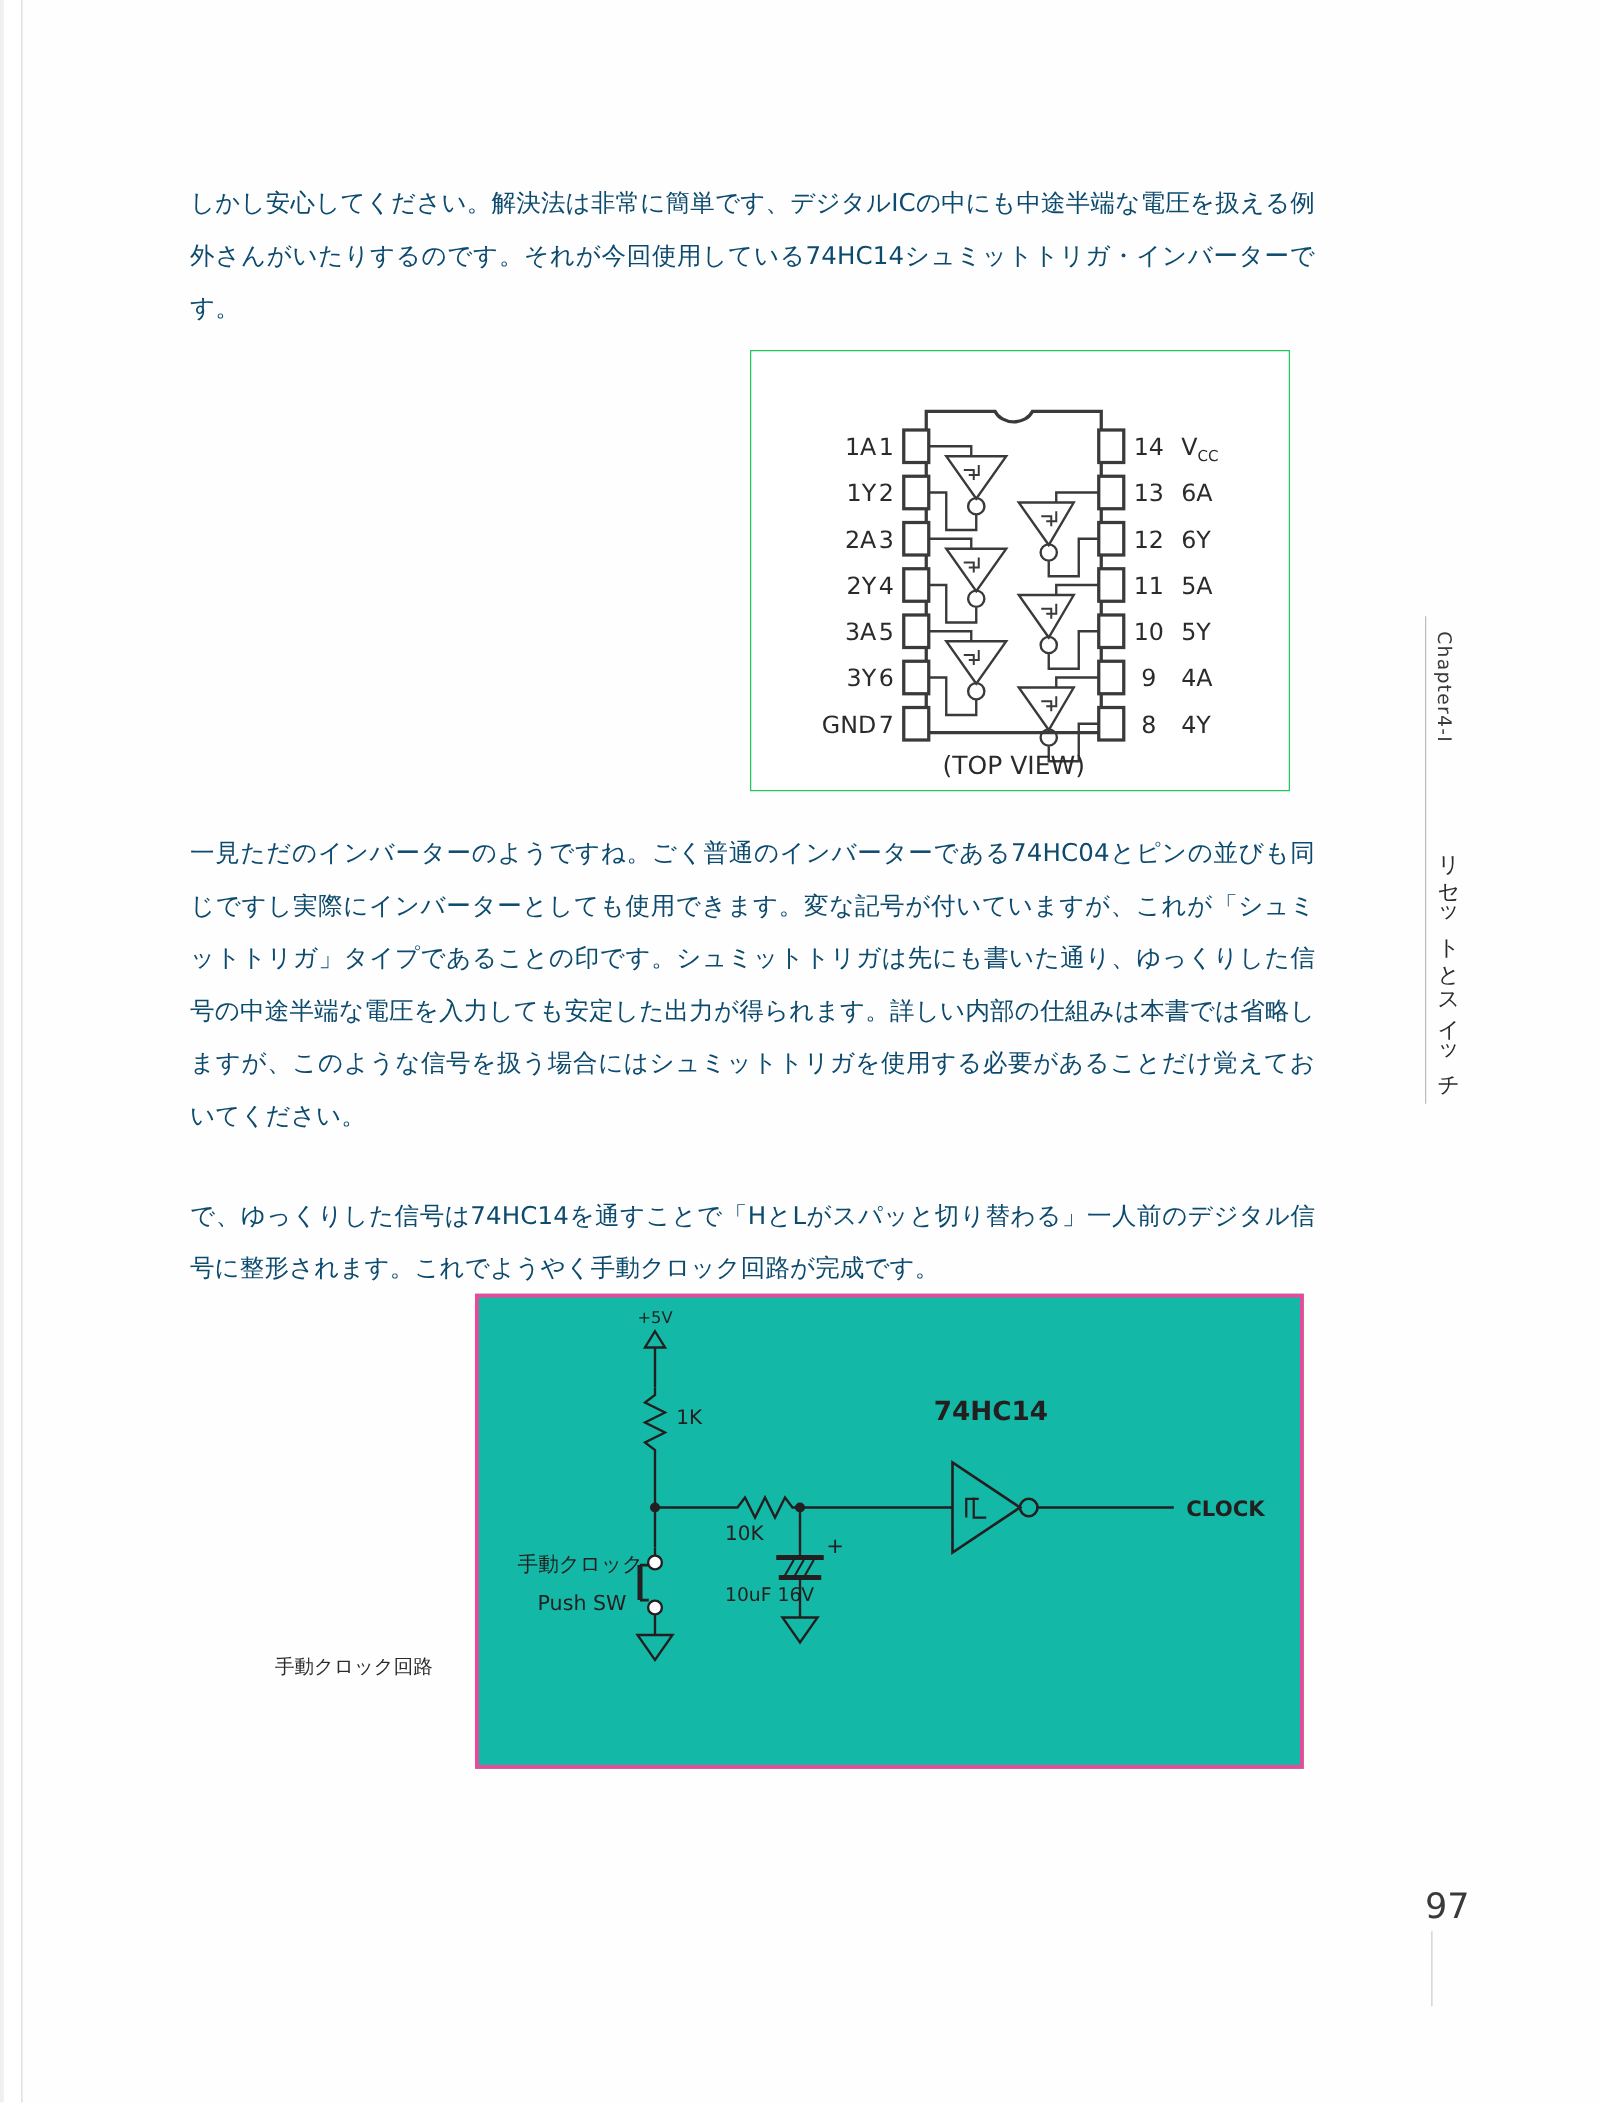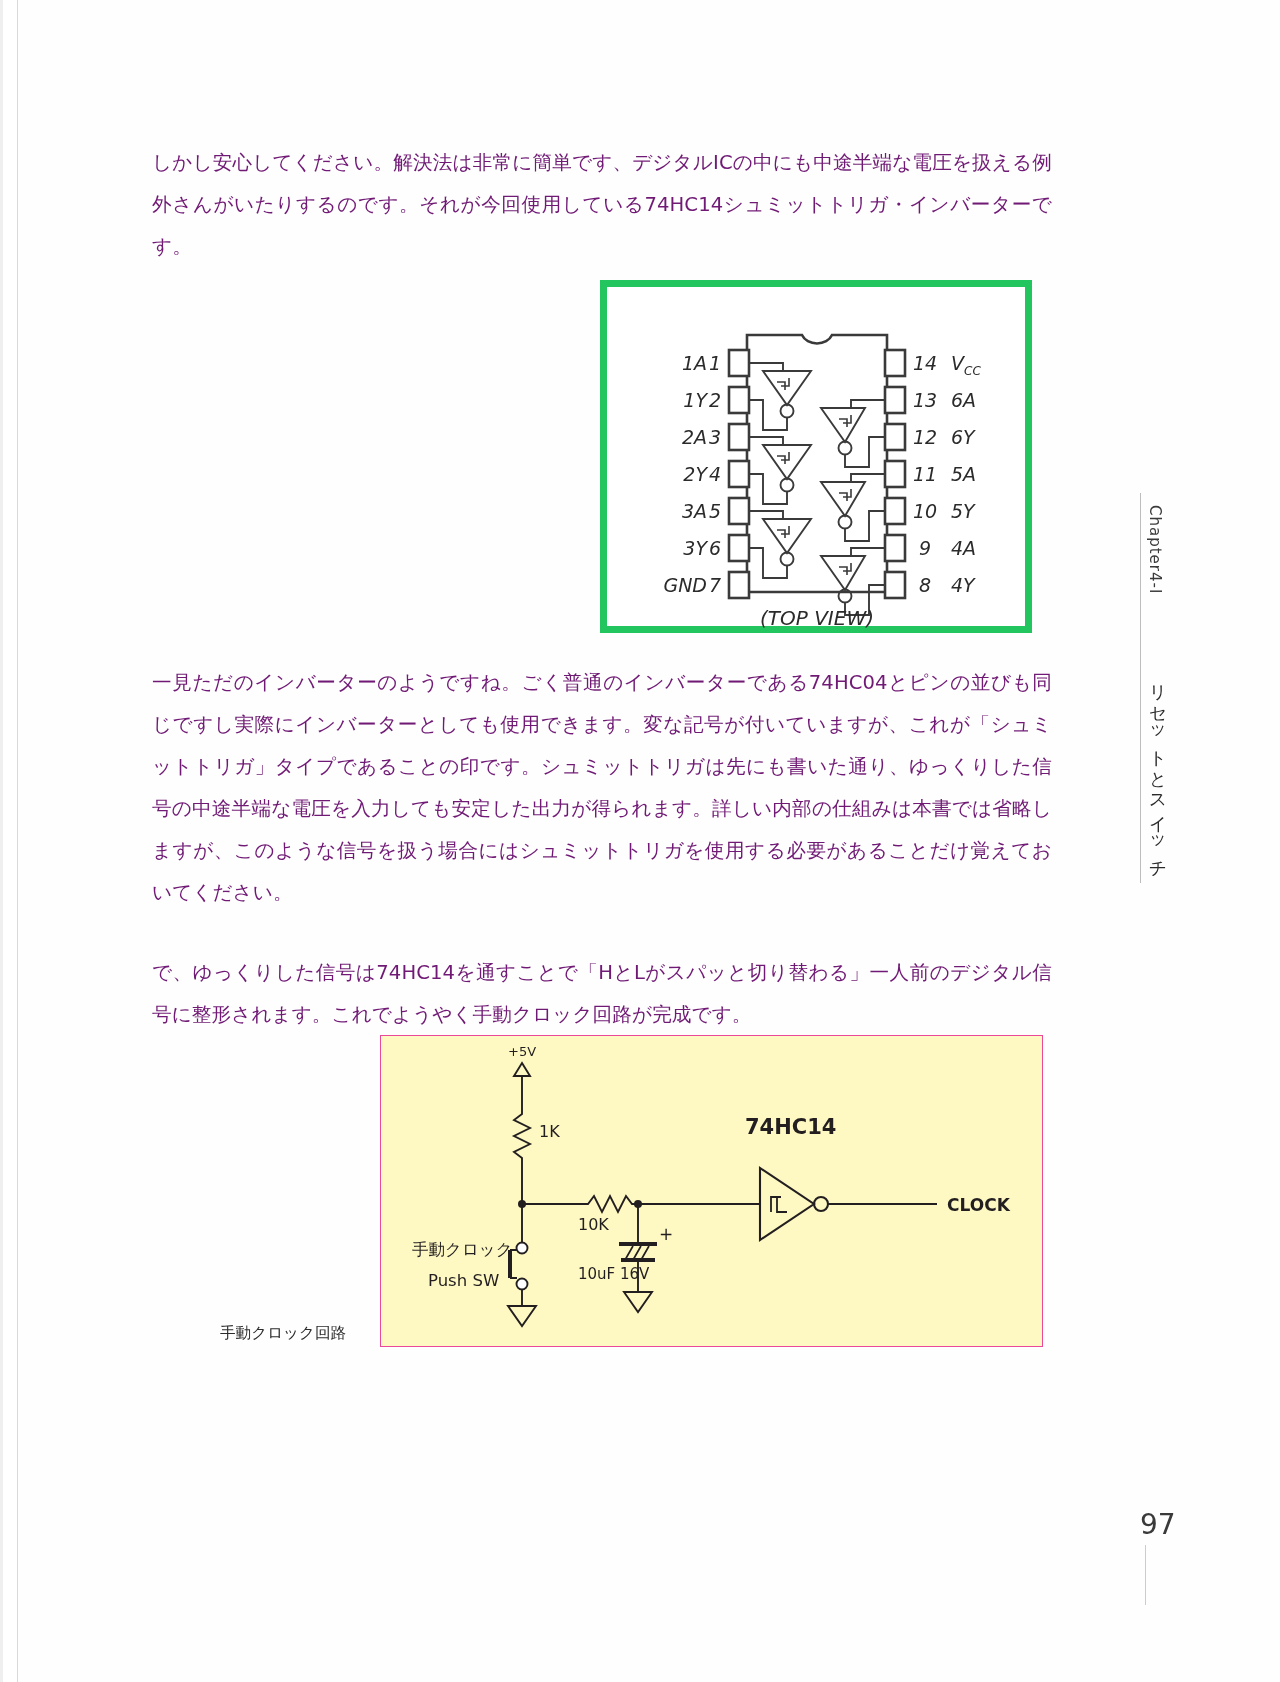--- a/index.html
+++ b/index.html
@@ -24,55 +24,54 @@
   }
   .left-bleed-rule{
     position:absolute; left:0; top:0; width:3px; height:1682px;
     background:#efefef;
   }
   p.body {
     font-size: 19.6px;
     line-height: 42px;
     letter-spacing: 0.1px;
     margin: 0;
-    color: #701a75;
+    color: #0c4a6e;
     text-align: justify;
     font-family: "DejaVu Sans", "Liberation Sans", sans-serif;
     font-weight: 400;
   }
   .para1 { position:absolute; left:152px; top:142px; width:900px; }
   .para2 { position:absolute; left:152px; top:662px; width:900px; }
   .para3 { position:absolute; left:152px; top:952px; width:900px; }
 
   
   .fig1 {
     position: absolute;
     left: 600px; top: 280px;
     width: 432px; height: 353px;
-    border: 7px solid #22c55e;
+    border: 1px solid #22c55e;
     background:#fff;
-    font-style:italic;
   }
   .fig1-caption {
     position:absolute;
     left:218px; top:566px;
     width: 370px;
     font-size: 15.2px;
     line-height: 26px;
     color:#2b2b2b;
     font-family:"DejaVu Sans","Liberation Sans",sans-serif;
   }
 
   
   .fig2 {
     position:absolute;
     left:380px; top:1035px;
-    width: 663px; height: 312px;
-    border:1px solid #ec4899;
-    background:#fef9c3;
+    width: 663px; height: 380px;
+    border:3px solid #ec4899;
+    background:#14b8a6;
   }
   .fig2-caption{
     position:absolute;
     left:220px; top:1323px;
     font-size:15.6px;
     color:#2b2b2b;
     font-family:Liberation Sans, sans-serif;
   }
   .side-rule{
     position:absolute; left:1140px; top:493px;

